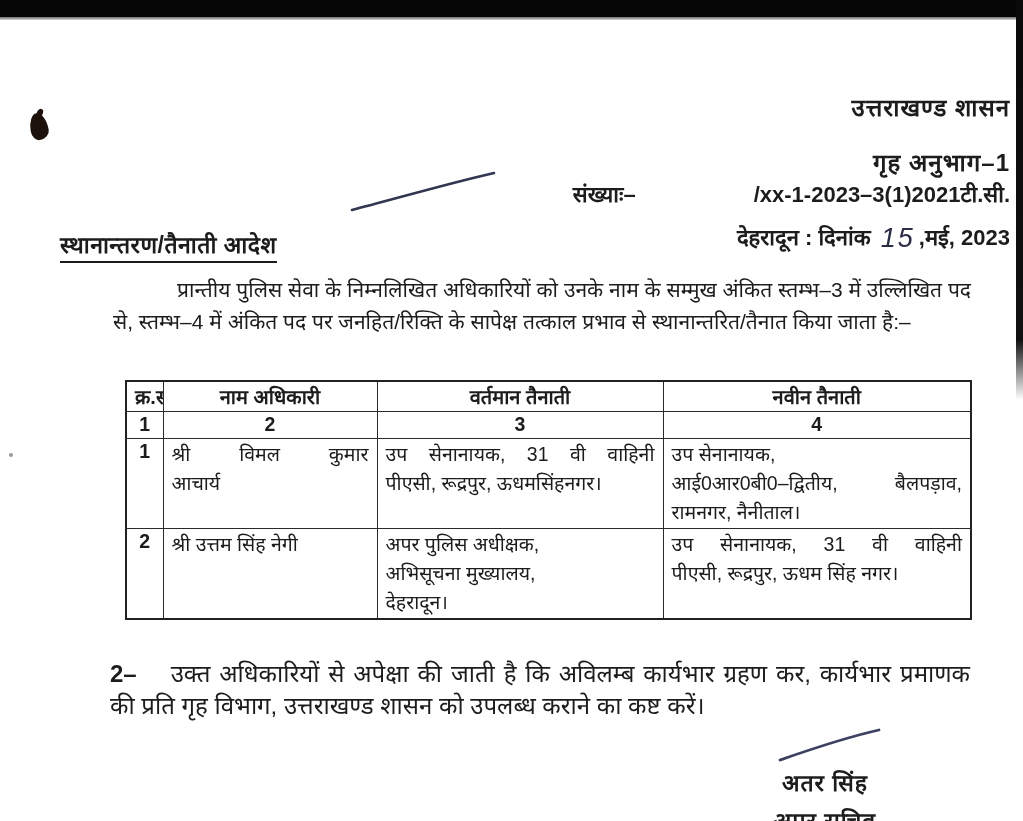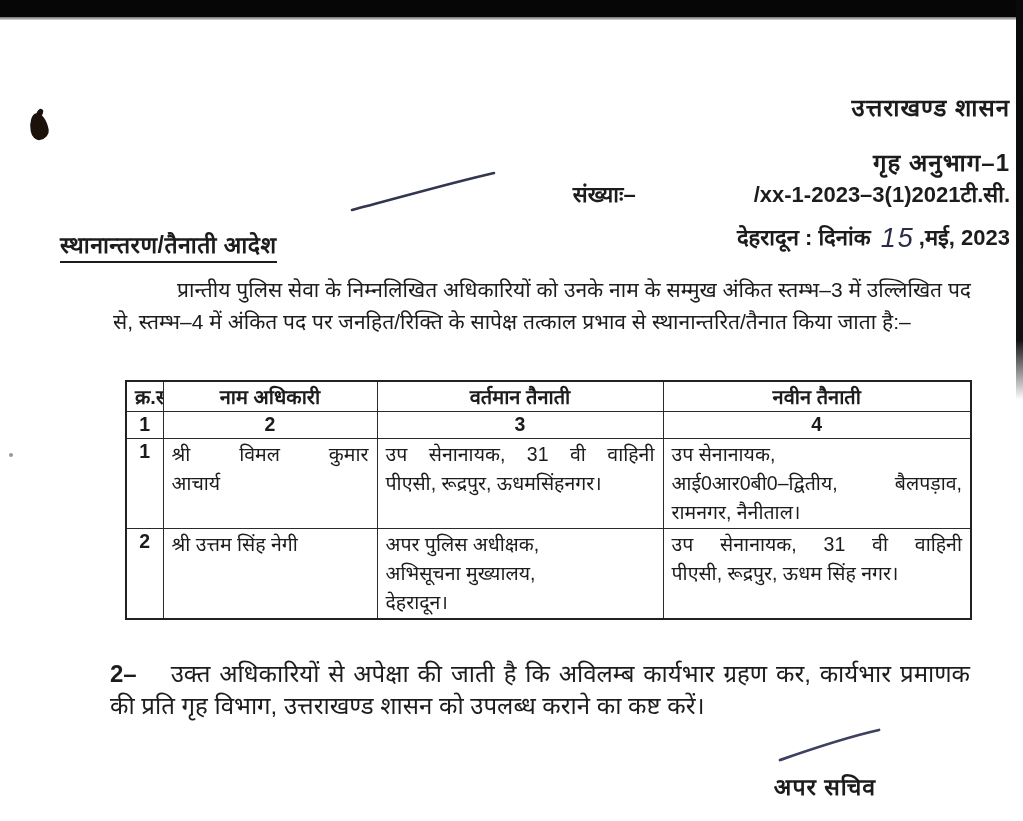--- a/index.html
+++ b/index.html
@@ -146,14 +146,15 @@
   </table>
 
 <p class="para2">
   <span class="para2-num">2–</span><span>उक्त अधिकारियों से अपेक्षा की जाती है कि अविलम्ब कार्यभार ग्रहण कर, कार्यभार प्रमाणक की प्रति गृह विभाग, उत्तराखण्ड शासन को उपलब्ध कराने का कष्ट करें।</span>
 </p>
 
 <div class="sig">
   <svg width="110" height="38" viewBox="0 0 110 38">
     <path d="M5,34 C28,26 68,12 104,4" fill="none" stroke="#3d4060" stroke-width="2.8" stroke-linecap="round"></path>
   </svg>
+  <div class="sig-name">अतर सिंह</div>
   <div class="sig-role">अपर सचिव</div>
 </div>
 
 </body></html>

